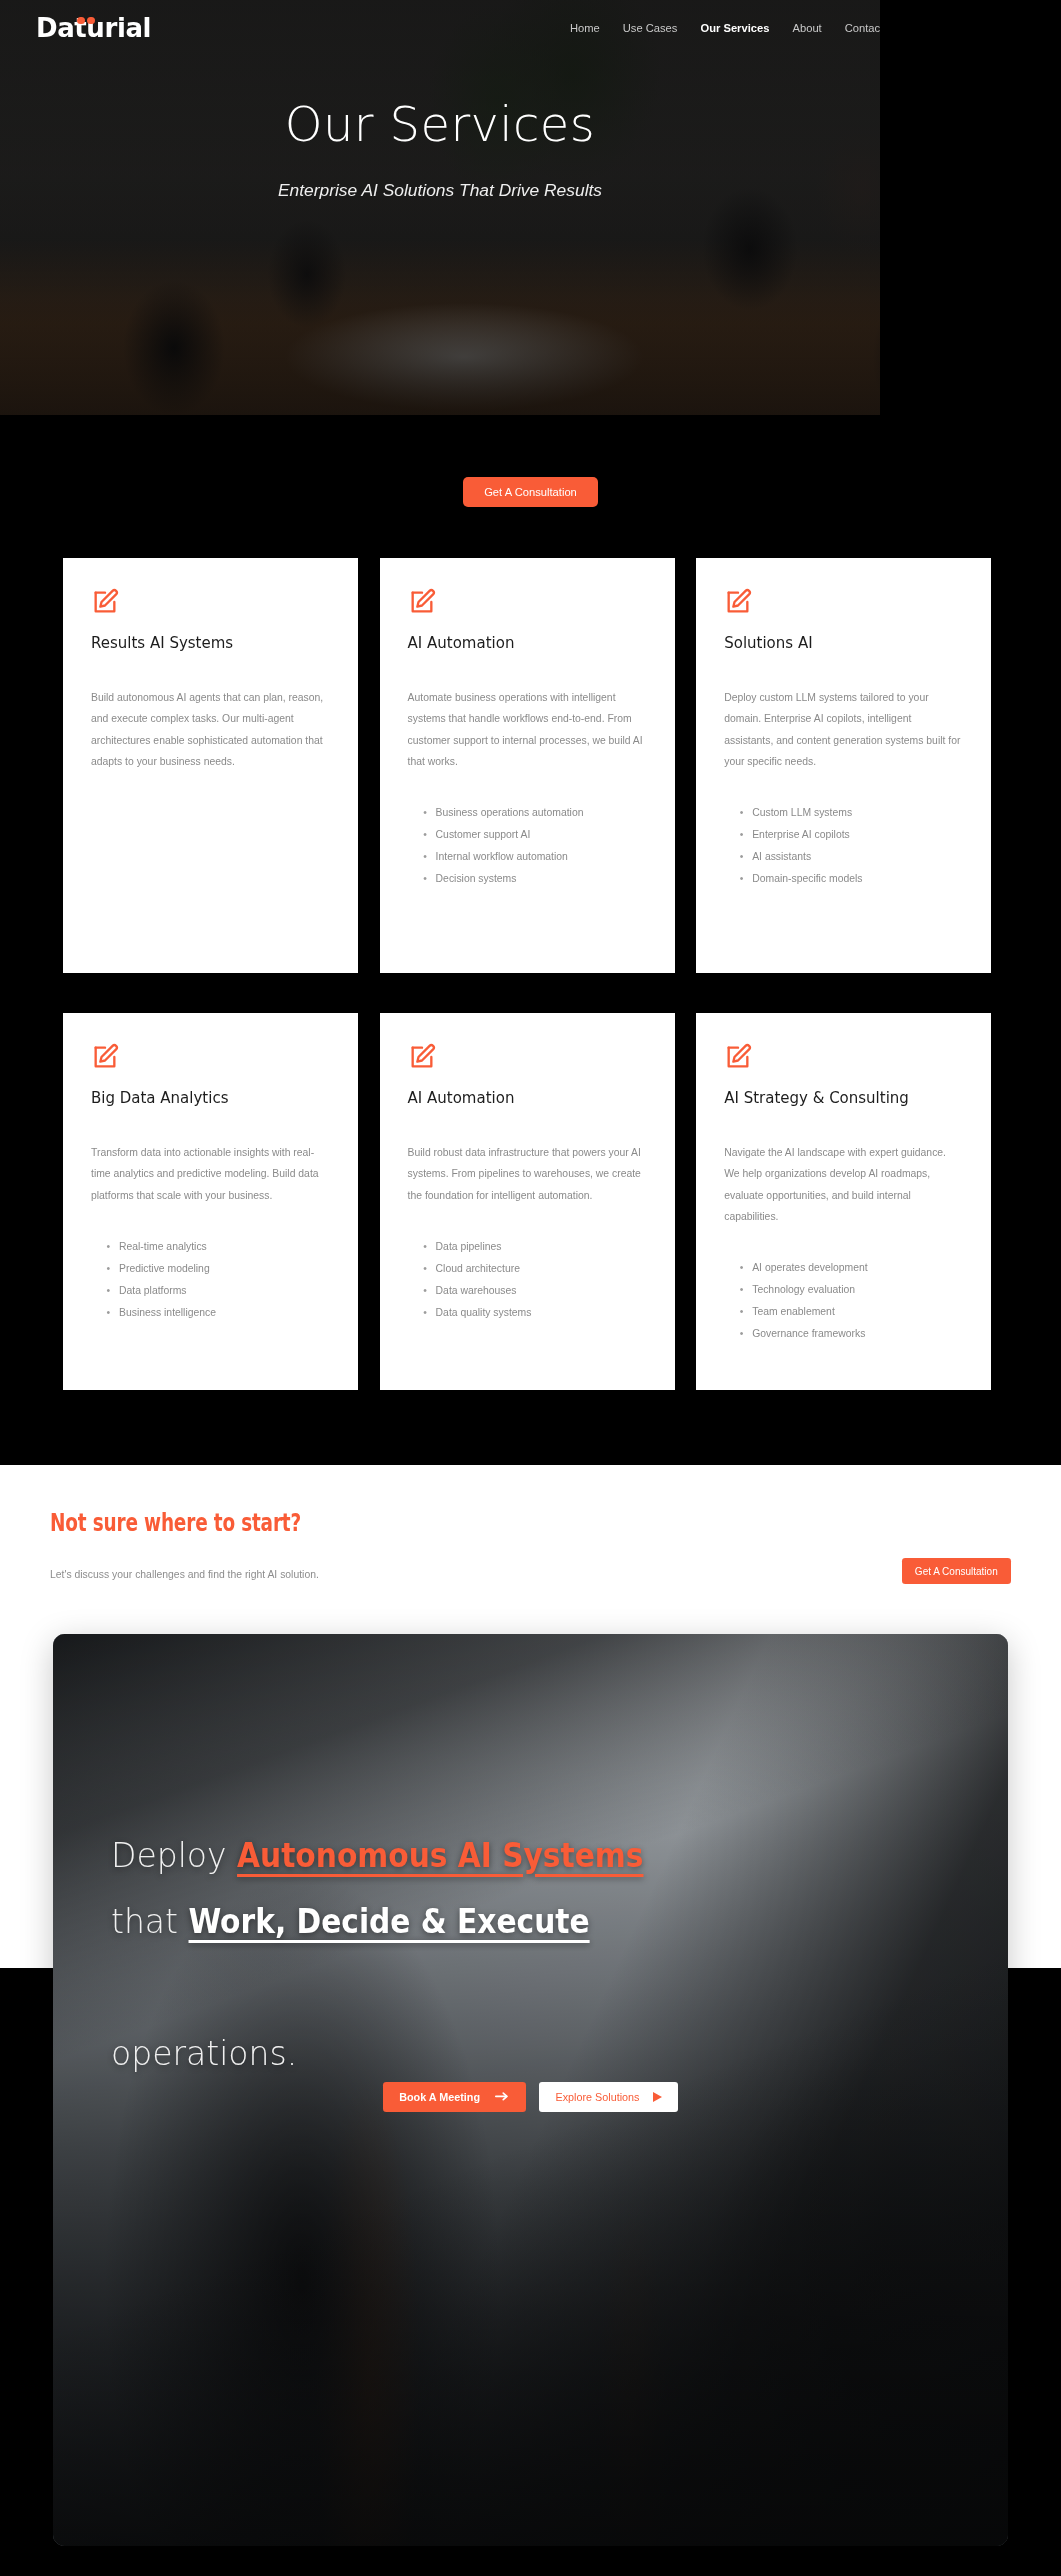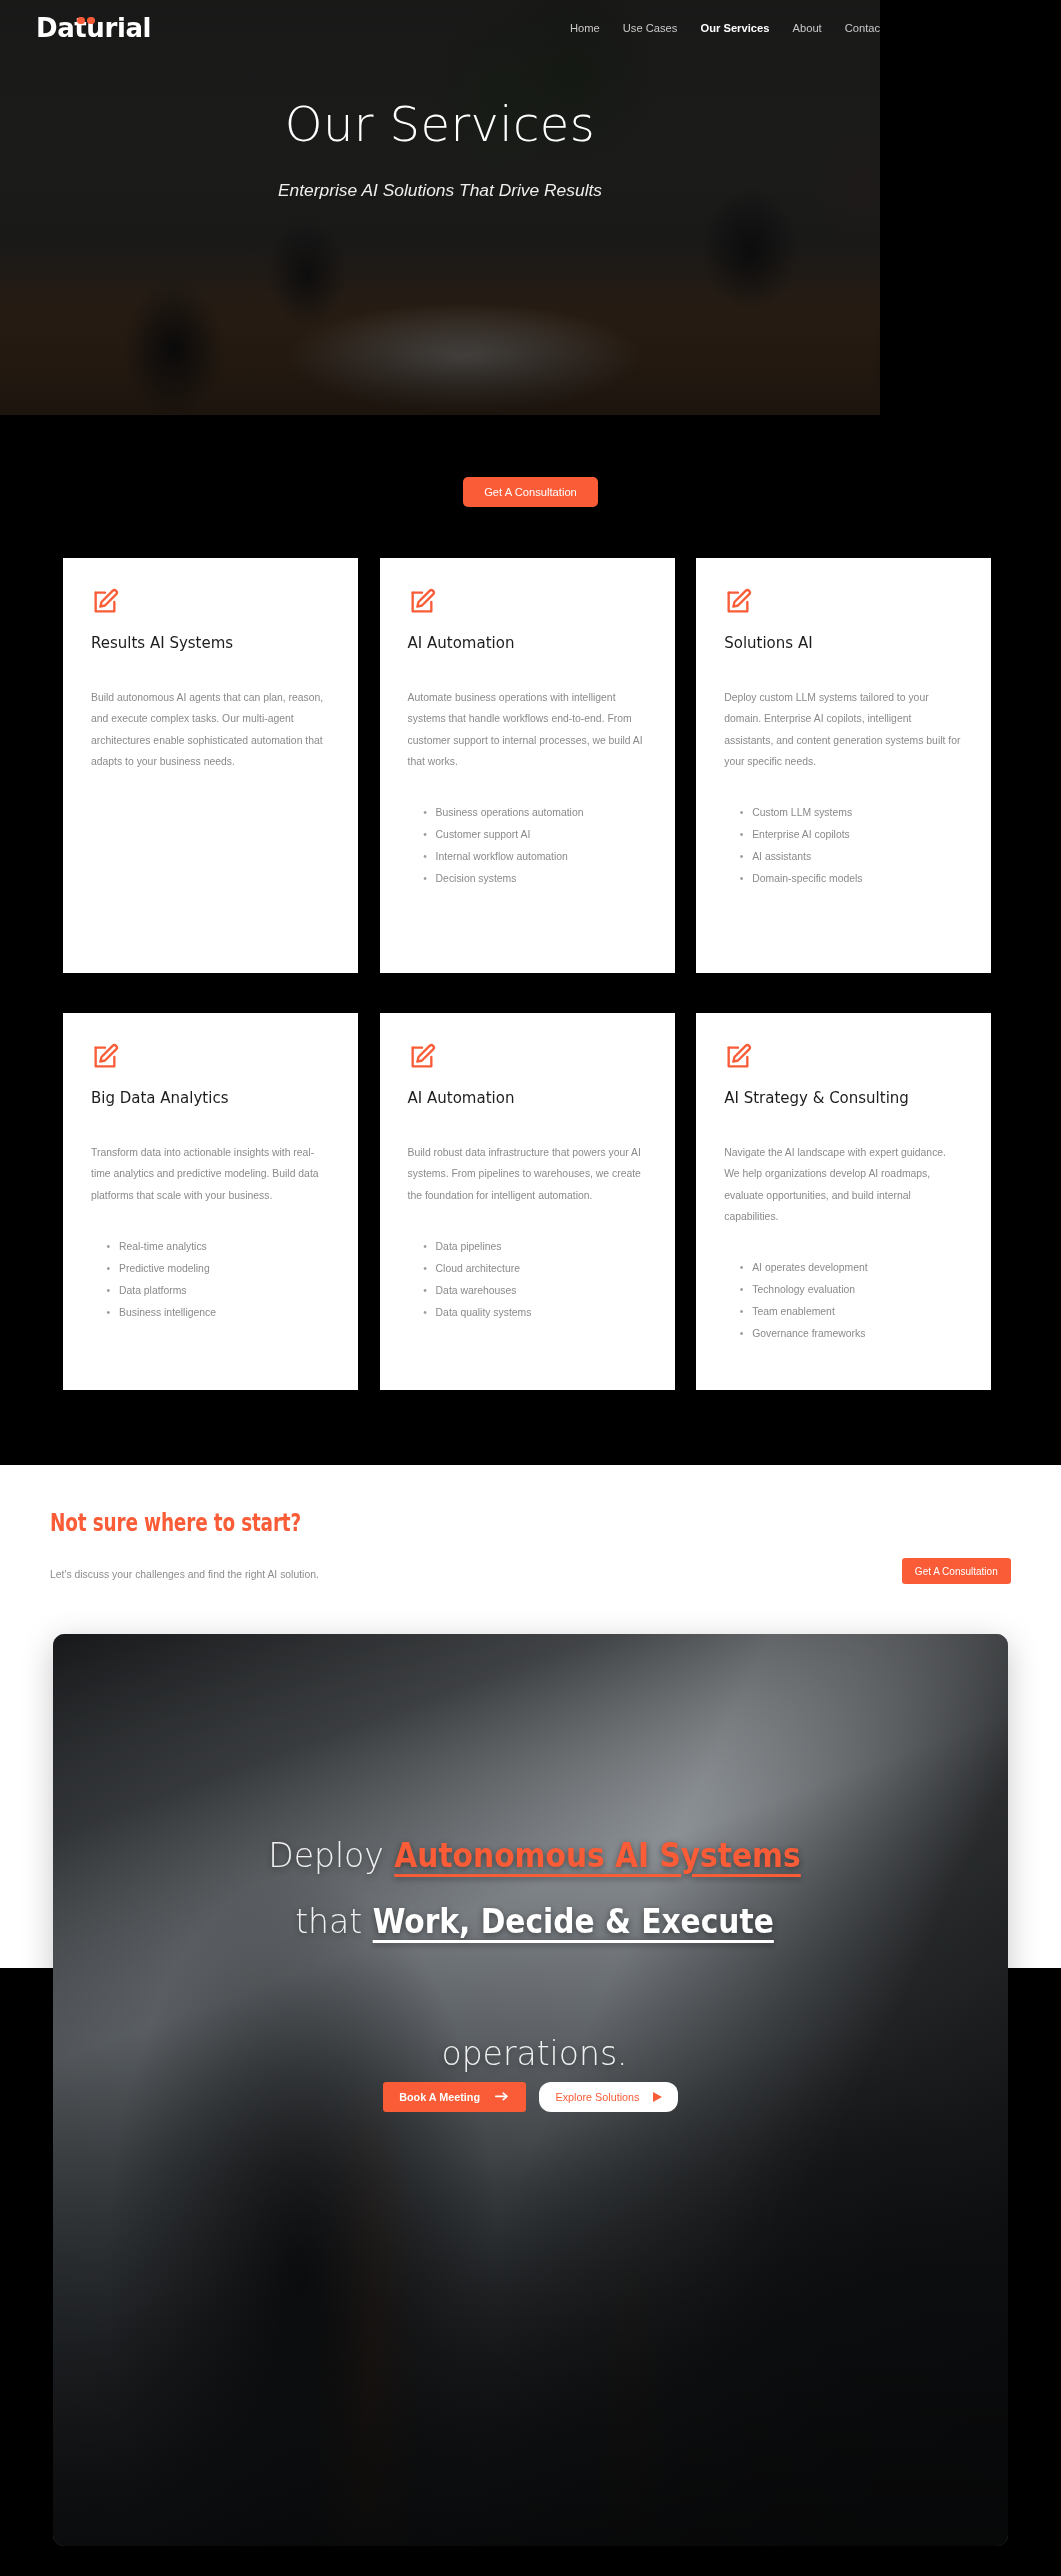--- a/index.html
+++ b/index.html
@@ -175,22 +175,22 @@
       radial-gradient(ellipse 249px 464px at 813px 746px, rgba(22,24,26,.85), rgba(22,24,26,0) 70%),
       radial-gradient(ellipse 75px 431px at 315px 746px, rgba(150,85,40,.45), rgba(150,85,40,0) 70%),
       radial-gradient(ellipse 50px 348px at 580px 813px, rgba(150,90,45,.30), rgba(150,90,45,0) 70%),
       linear-gradient(185deg,#d0d4d8 0%, #b6bcc1 18%, #8f959b 38%, #5e6469 60%, #3a3f44 80%, #24282c 100%);
   }
   .hero2-photo:after{
     content:""; position:absolute; inset:0;
     background:linear-gradient(180deg, rgba(0,0,0,.10) 0%, rgba(0,0,0,.28) 45%, rgba(0,0,0,.50) 75%, rgba(0,0,0,.66) 100%);
   }
   .hero2-content{
-    position:absolute; z-index:3; left:8px; right:0; top:189px;
-    text-align:center; padding:0 58px;
+    position:absolute; z-index:3; left:0; right:0; top:189px;
+    text-align:left; padding:0 58px;
   }
   .hero2-head{
     font-size:33px; font-weight:300; color:#f0f0f0;
     line-height:2.0; font-family:"DejaVu Sans", sans-serif;
     text-shadow:0 1.7px 6.6px rgba(0,0,0,.45);
   }
   .hl-orange{
     color:#f95c37; font-weight:bold; text-decoration:underline;
     text-underline-offset:6.6px; text-decoration-thickness:2.5px;
     font-family:"DejaVu Sans Condensed","DejaVu Sans", sans-serif;
@@ -205,21 +205,21 @@
     display:flex; justify-content:center; gap:13.3px;
   }
   .btn-meet{
     display:inline-flex; align-items:center; gap:15px;
     background:#f95c37; color:#fff; font-size:10.8px; font-weight:bold;
     padding:9px 16.6px; border-radius:3.3px; text-decoration:none;
   }
   .btn-explore{
     display:inline-flex; align-items:center; gap:13.3px;
     background:#fff; color:#f95c37; font-size:10.8px;
-    padding:9px 16.6px; border-radius:12px; text-decoration:none;
+    padding:9px 16.6px; border-radius:3px; text-decoration:none;
   }
   .tri{
     width:0;height:0;border-left:9px solid #f95c37;
     border-top:5.8px solid transparent;border-bottom:5.8px solid transparent;
   }
 
   
   .black-gap{
     width:1061px; height:75px; background:#000; position:relative;
   }

